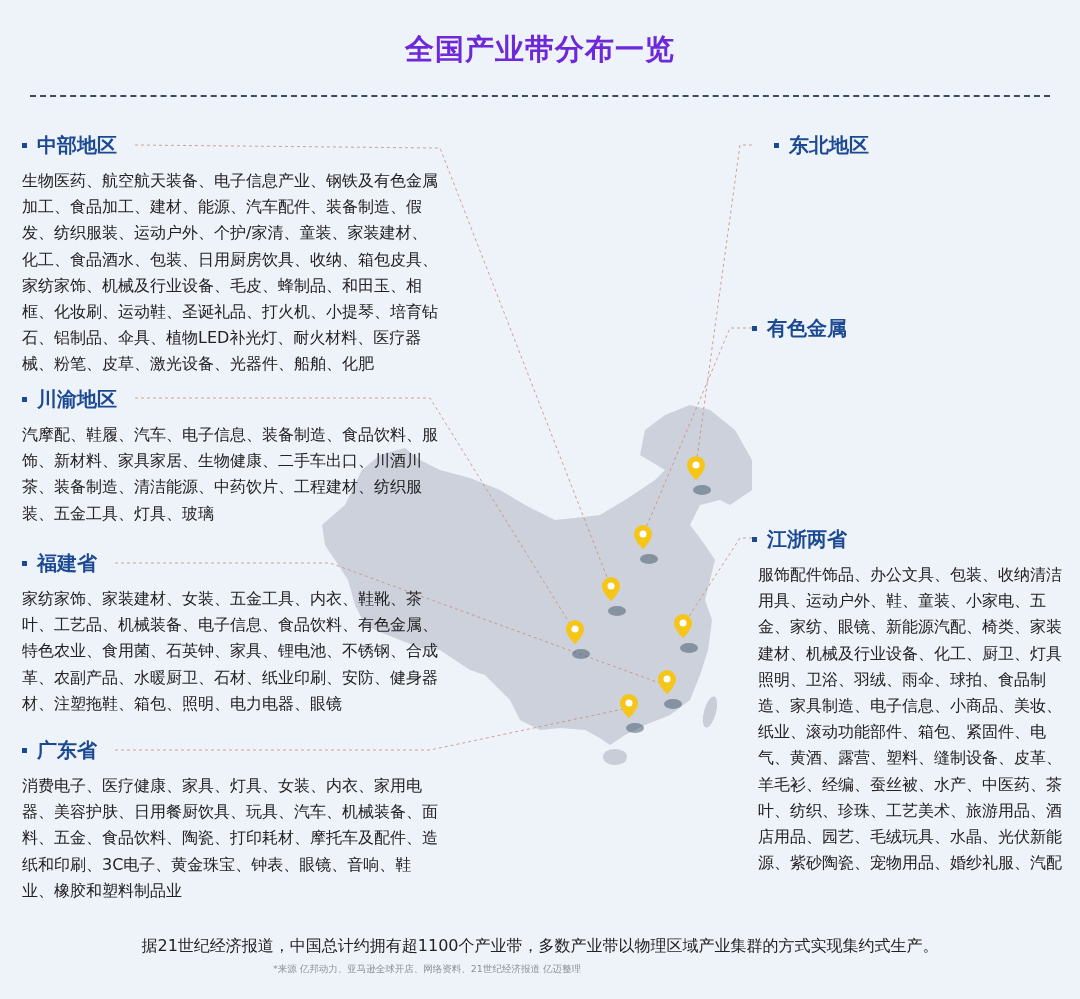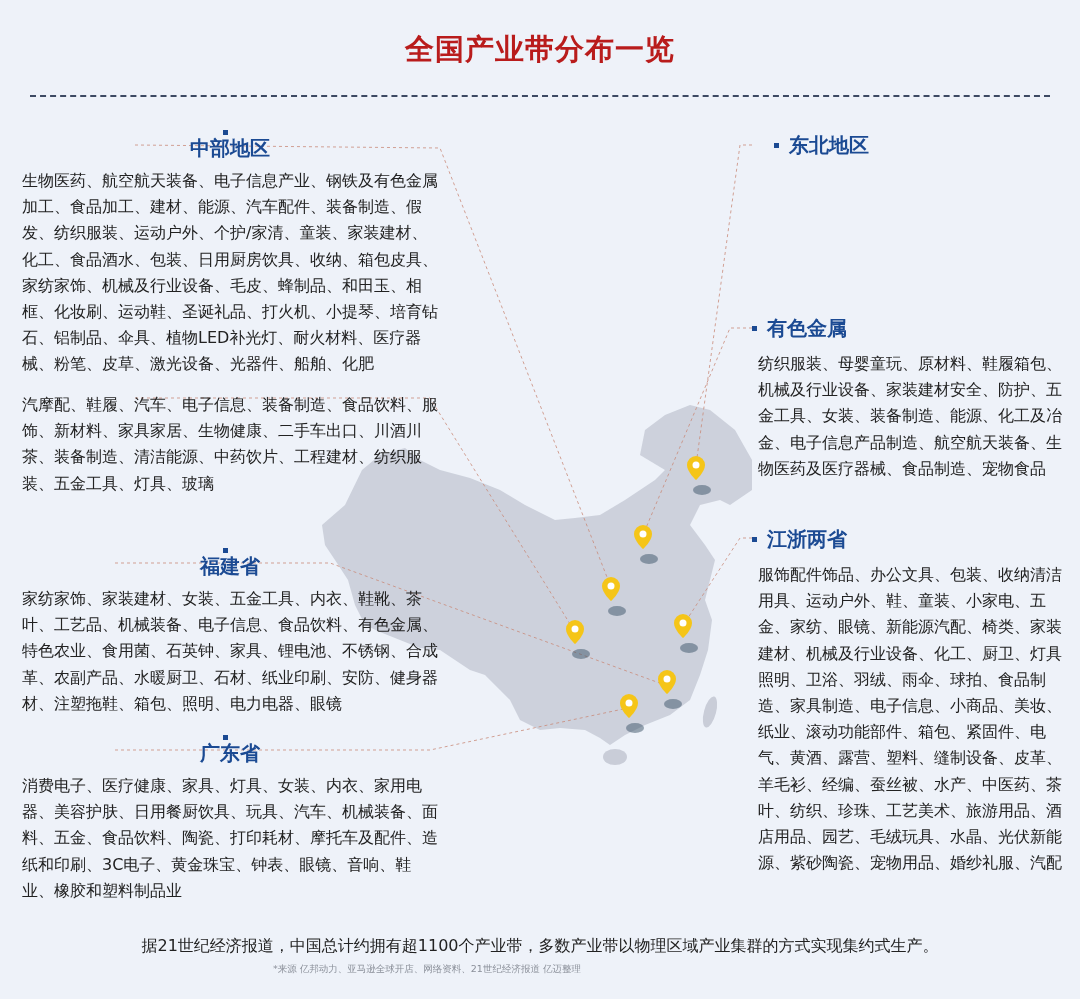--- a/index.html
+++ b/index.html
@@ -5,42 +5,42 @@
   html, body { margin:0; padding:0; }
   body {
     width:1080px; height:999px; overflow:hidden;
     background:#eef2f9;
     font-family:"DejaVu Sans", "Liberation Sans", sans-serif;
     color:#1f1f1f;
     position:relative;
   }
   .title {
     position:absolute; left:0; top:30px; width:1080px; text-align:center;
-    font-size:29px; font-weight:bold; color:#b91c1c; letter-spacing:1px;
+    font-size:29px; font-weight:bold; color:#6d28d9; letter-spacing:1px;
   }
   .title-rule {
     position:absolute; left:30px; top:95px; width:1020px; height:0;
     border-top:2px dashed #3d4a63;
   }
   .map {
     position:absolute; left:0; top:0; width:1080px; height:999px; pointer-events:none;
   }
   .region { position:absolute; }
   .region-head {
     display:flex; align-items:center; height:30px;
     font-size:20px; font-weight:bold; color:#1b4a93;
   }
   .bullet {
     width:5px; height:5px; background:#1b4a93; margin-right:10px; flex:none;
   }
   .region-body {
     margin-top:8px; font-size:16px; line-height:26.2px; color:#222;
     word-break:break-all;
   }
-  .left-col .region-head { padding-left:22px;flex-direction:column; }
+  .left-col .region-head { padding-left:22px; }
   .left-col .region-body { padding-left:22px; width:416px; }
   .right-col .region-head { padding-left:20px; }
   .right-col .region-body { padding-left:26px; width:310px; }
   .footer-main {
     position:absolute; left:0; top:936px; width:1080px; text-align:center;
     font-size:16px; color:#222;
   }
   .footer-src {
     position:absolute; left:0; top:963px; width:854px; text-align:center;
     font-size:9.5px; color:#8a8f99;
@@ -118,20 +118,24 @@
 
 <div class="region left-col" style="left:0; top:130px;">
   <div class="region-head">
       <span class="bullet"></span>
       <span>中部地区</span>
     </div>
   <div class="region-body">生物医药、航空航天装备、电子信息产业、钢铁及有色金属加工、食品加工、建材、能源、汽车配件、装备制造、假发、纺织服装、运动户外、个护/家清、童装、家装建材、化工、食品酒水、包装、日用厨房饮具、收纳、箱包皮具、家纺家饰、机械及行业设备、毛皮、蜂制品、和田玉、相框、化妆刷、运动鞋、圣诞礼品、打火机、小提琴、培育钻石、铝制品、伞具、植物LED补光灯、耐火材料、医疗器械、粉笔、皮草、激光设备、光器件、船舶、化肥</div>
 </div>
 
 <div class="region left-col" style="left:0; top:384px;">
+  <div class="region-head">
+      <span class="bullet"></span>
+      <span>川渝地区</span>
+    </div>
   <div class="region-body">汽摩配、鞋履、汽车、电子信息、装备制造、食品饮料、服饰、新材料、家具家居、生物健康、二手车出口、川酒川茶、装备制造、清洁能源、中药饮片、工程建材、纺织服装、五金工具、灯具、玻璃</div>
 </div>
 
 <div class="region left-col" style="left:0; top:548px;">
   <div class="region-head">
       <span class="bullet"></span>
       <span>福建省</span>
     </div>
   <div class="region-body">家纺家饰、家装建材、女装、五金工具、内衣、鞋靴、茶叶、工艺品、机械装备、电子信息、食品饮料、有色金属、特色农业、食用菌、石英钟、家具、锂电池、不锈钢、合成革、农副产品、水暖厨卫、石材、纸业印刷、安防、健身器材、注塑拖鞋、箱包、照明、电力电器、眼镜</div>
 </div>
@@ -149,21 +153,20 @@
       <span class="bullet"></span>
       <span>东北地区</span>
     </div>
 </div>
 
 <div class="region right-col" style="left:732px; top:313px;">
   <div class="region-head">
       <span class="bullet"></span>
       <span>有色金属</span>
     </div>
-  <div class="region-body">纺织服装、母婴童玩、原材料、鞋履箱包、机械及行业设备、家装建材安全、防护、五金工具、女装、装备制造、能源、化工及冶金、电子信息产品制造、航空航天装备、生物医药及医疗器械、食品制造、宠物食品</div>
 </div>
 
 <div class="region right-col" style="left:732px; top:524px;">
   <div class="region-head">
       <span class="bullet"></span>
       <span>江浙两省</span>
     </div>
   <div class="region-body">服饰配件饰品、办公文具、包装、收纳清洁用具、运动户外、鞋、童装、小家电、五金、家纺、眼镜、新能源汽配、椅类、家装建材、机械及行业设备、化工、厨卫、灯具照明、卫浴、羽绒、雨伞、球拍、食品制造、家具制造、电子信息、小商品、美妆、纸业、滚动功能部件、箱包、紧固件、电气、黄酒、露营、塑料、缝制设备、皮革、羊毛衫、经编、蚕丝被、水产、中医药、茶叶、纺织、珍珠、工艺美术、旅游用品、酒店用品、园艺、毛绒玩具、水晶、光伏新能源、紫砂陶瓷、宠物用品、婚纱礼服、汽配</div>
 </div>
 

